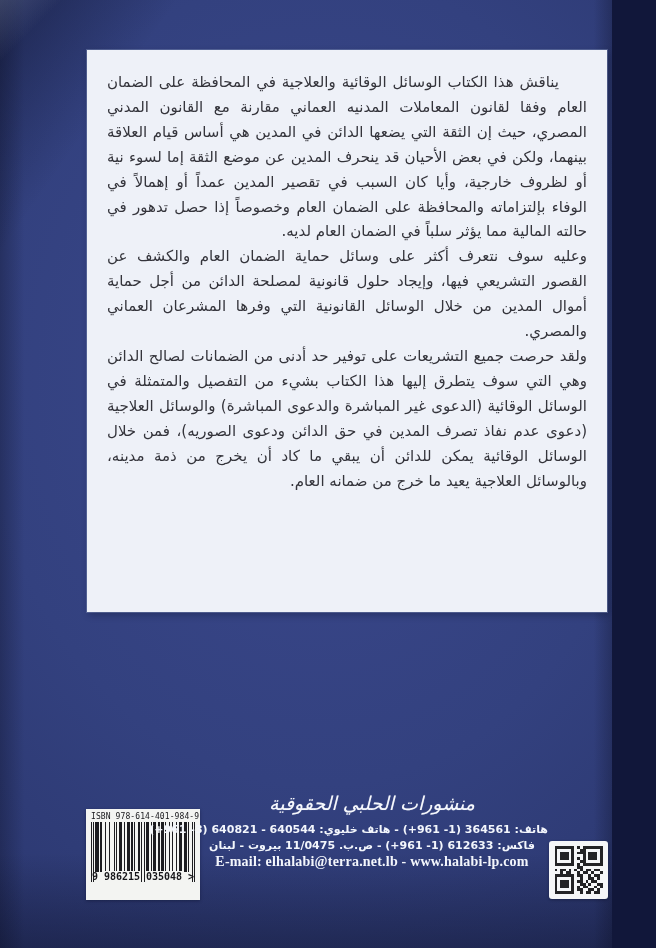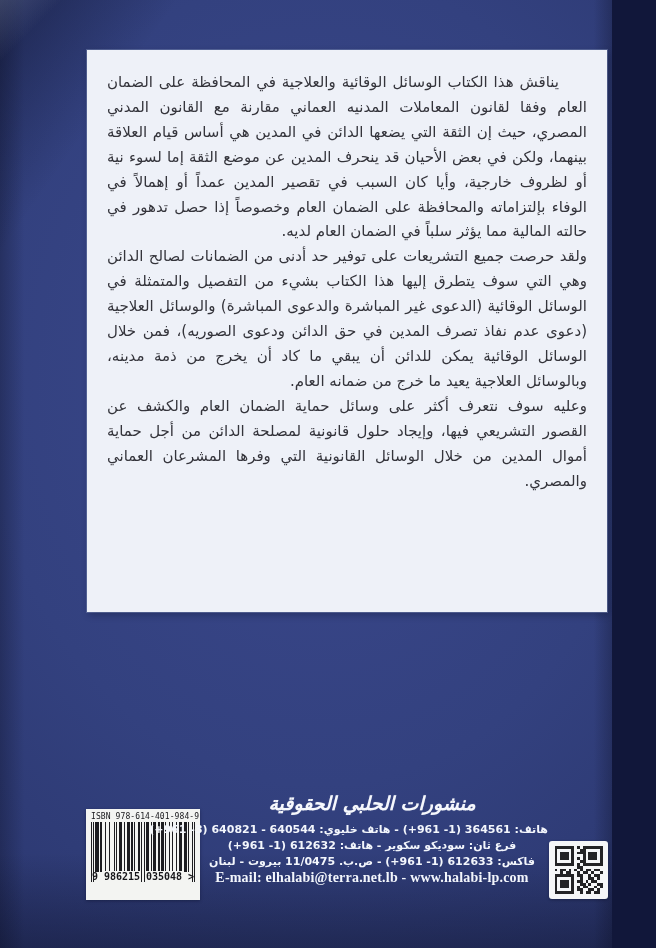--- a/index.html
+++ b/index.html
@@ -49,21 +49,21 @@
   }
   .barcode-digits span{background:#f3f4f2;padding:0 1px;}
   .barcode-digits .sys{background:transparent;}
 
   
   .publisher{
     position:absolute;left:196px;top:791px;width:352px;text-align:center;
   }
   .logo{
     direction:rtl;color:#f6f8fd;font-size:19px;line-height:24px;
-    font-weight:bold;font-style:italic;letter-spacing:.5px;
+    font-weight:normal;font-style:italic;letter-spacing:.5px;
     text-shadow:0 0 1px rgba(255,255,255,.35);
     margin-bottom:7px;
   }
   .contact{direction:rtl;}
   .cline{
     color:#f3f6fc;font-size:11px;line-height:16px;font-weight:bold;
     white-space:nowrap;
   }
   .cline.email{
     direction:ltr;font-family:"Liberation Serif",serif;font-size:14px;
@@ -78,22 +78,22 @@
   }
   .qr svg{display:block;width:100%;height:100%;}
 </style>
 </head>
 <body>
 
 <div class="cover">
 
   <section class="synopsis">
     <p class="first">يناقش هذا الكتاب الوسائل الوقائية والعلاجية في المحافظة على الضمان العام وفقا لقانون المعاملات المدنيه العماني مقارنة مع القانون المدني المصري، حيث إن الثقة التي يضعها الدائن في المدين هي أساس قيام العلاقة بينهما، ولكن في بعض الأحيان قد ينحرف المدين عن موضع الثقة إما لسوء نية أو لظروف خارجية، وأيا كان السبب في تقصير المدين عمداً أو إهمالاً في الوفاء بإلتزاماته والمحافظة على الضمان العام وخصوصاً إذا حصل تدهور في حالته المالية مما يؤثر سلباً في الضمان العام لديه.</p>
+    <p>وعليه سوف نتعرف أكثر على وسائل حماية الضمان العام والكشف عن القصور التشريعي فيها، وإيجاد حلول قانونية لمصلحة الدائن من أجل حماية أموال المدين من خلال الوسائل القانونية التي وفرها المشرعان العماني والمصري.</p>
     <p>ولقد حرصت جميع التشريعات على توفير حد أدنى من الضمانات لصالح الدائن وهي التي سوف يتطرق إليها هذا الكتاب بشيء من التفصيل والمتمثلة في الوسائل الوقائية (الدعوى غير المباشرة والدعوى المباشرة) والوسائل العلاجية (دعوى عدم نفاذ تصرف المدين في حق الدائن ودعوى الصوريه)، فمن خلال الوسائل الوقائية يمكن للدائن أن يبقي ما كاد أن يخرج من ذمة مدينه، وبالوسائل العلاجية يعيد ما خرج من ضمانه العام.</p>
-    <p>وعليه سوف نتعرف أكثر على وسائل حماية الضمان العام والكشف عن القصور التشريعي فيها، وإيجاد حلول قانونية لمصلحة الدائن من أجل حماية أموال المدين من خلال الوسائل القانونية التي وفرها المشرعان العماني والمصري.</p>
   </section>
 
   <div class="barcode">
     <div class="isbn-label">ISBN 978-614-401-984-9</div>
     <div class="bars" id="bars">
         <i style="width: 1.09474px; height: 60px; background: rgb(28, 28, 32);"></i>
         <i style="width: 1.09474px; height: 60px; background: transparent;"></i>
         <i style="width: 1.09474px; height: 60px; background: rgb(28, 28, 32);"></i>
         <i style="width: 1.09474px; height: 50px; background: transparent;"></i>
         <i style="width: 3.28421px; height: 50px; background: rgb(28, 28, 32);"></i>
@@ -157,21 +157,20 @@
       <span>986215</span>
       <span>035048</span>
       <span class="sys">&gt;</span>
     </div>
   </div>
 
   <div class="publisher">
     <div class="logo">منشورات الحلبي الحقوقية</div>
     <div class="contact">
       <div class="cline">هاتف: 364561 ‪(+961 -1)‬ - هاتف خليوي: 640544 - 640821 ‪(+961 -3)‬</div>
-      <div class="cline">فرع ثان: سوديكو سكوير - هاتف: 612632 ‪(+961 -1)‬</div>
       <div class="cline">فاكس: 612633 ‪(+961 -1)‬ - ص.ب. 11/0475 بيروت - لبنان</div>
       <div class="cline email">E-mail: elhalabi@terra.net.lb - www.halabi-lp.com</div>
     </div>
   </div>
 
   <div class="qr">
     <svg id="qr-svg" viewBox="0 0 17 17" shape-rendering="crispEdges" xmlns="http://www.w3.org/2000/svg">
         <rect x="0" y="0" width="1" height="1" fill="#232326"></rect>
         <rect x="1" y="0" width="1" height="1" fill="#232326"></rect>
         <rect x="2" y="0" width="1" height="1" fill="#232326"></rect>

